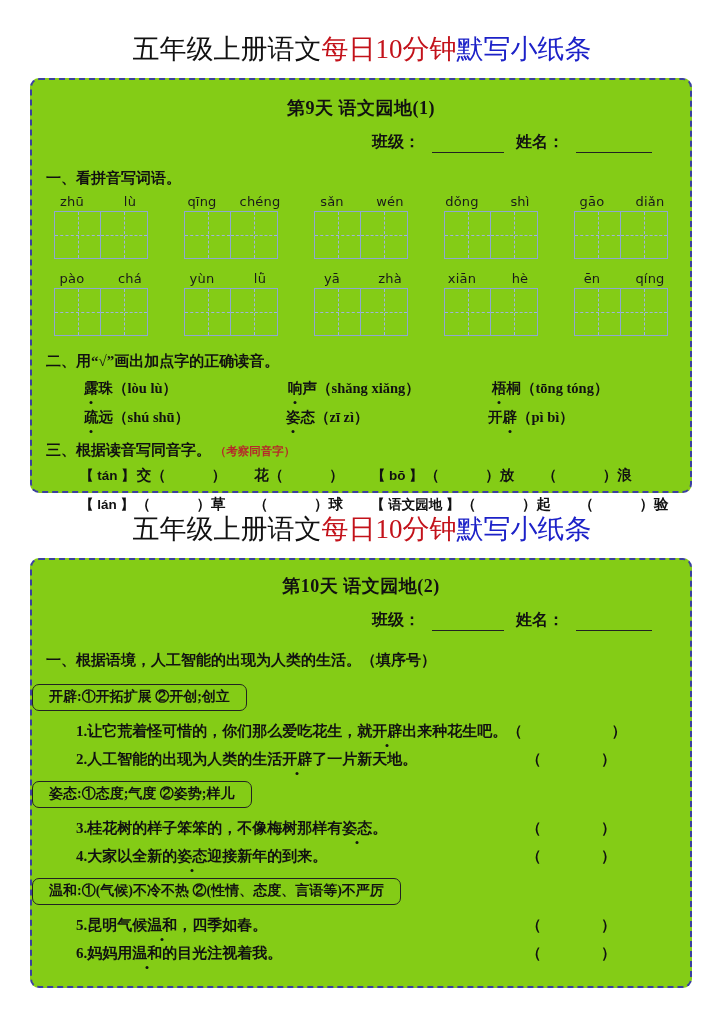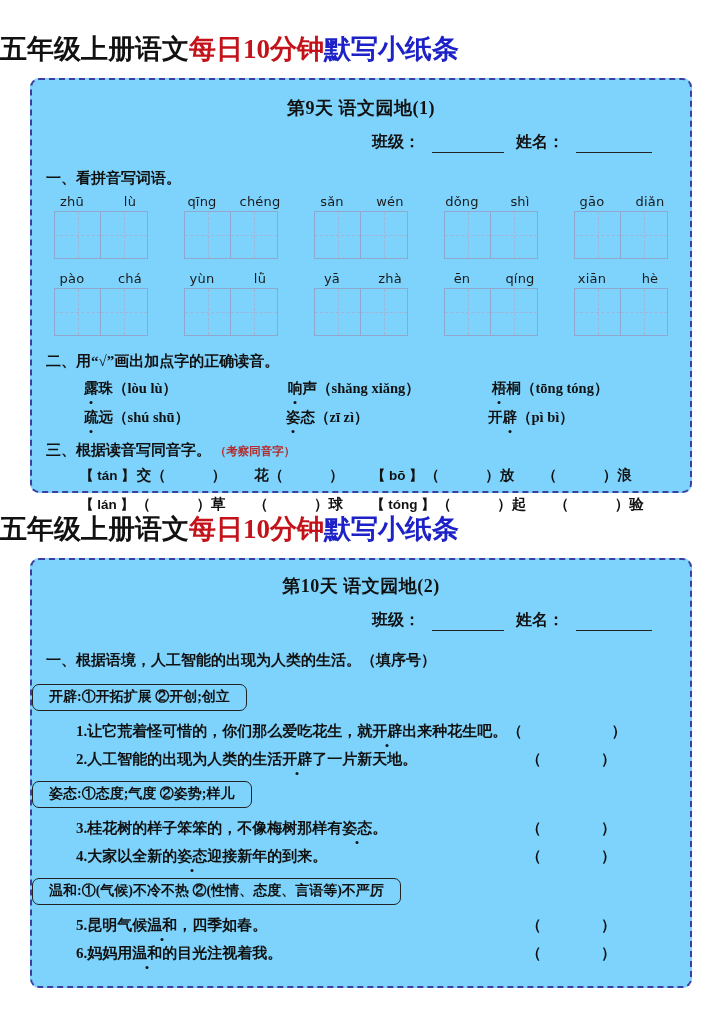--- a/index.html
+++ b/index.html
@@ -10,38 +10,38 @@
     font-family: "Liberation Serif", "DejaVu Serif", serif;
     color: #111111;
     position: relative;
     overflow: hidden;
   }
 
   .page { position: relative; width: 724px; height: 1024px; }
 
   
   .banner {
-    text-align: left;
+    text-align: center;
     font-family: "Liberation Serif", "DejaVu Serif", serif;
-    font-weight: bold;
+    font-weight: normal;
     font-size: 27px;
     letter-spacing: 0px;
     white-space: nowrap;
     line-height: 1;
   }
   .banner .seg-black { color: #111111; }
   .banner .seg-red   { color: #c3121a; }
   .banner .seg-blue  { color: #1d22c8; }
 
   
   .card {
     position: absolute;
     border: 2px dashed #3b3fa0;
     border-radius: 9px;
-    background: #7dd3fc;
+    background: #84cc16;
   }
 
   .sheet-title {
     text-align: center;
     font-weight: bold;
     font-size: 18px;
     letter-spacing: 0.5px;
   }
 
   .idline {
@@ -282,32 +282,32 @@
           <span>yā</span>
             <span>zhà</span>
         </div>
         <div class="tzg">
             <div class="cell"></div>
             <div class="cell"></div>
           </div>
       </div>
       <div class="word-cell">
         <div class="pinyin">
+          <span>xiān</span>
+            <span>hè</span>
+        </div>
+        <div class="tzg">
+            <div class="cell"></div>
+            <div class="cell"></div>
+          </div>
+      </div>
+      <div class="word-cell">
+        <div class="pinyin">
           <span>ēn</span>
             <span>qíng</span>
-        </div>
-        <div class="tzg">
-            <div class="cell"></div>
-            <div class="cell"></div>
-          </div>
-      </div>
-      <div class="word-cell">
-        <div class="pinyin">
-          <span>xiān</span>
-            <span>hè</span>
         </div>
         <div class="tzg">
             <div class="cell"></div>
             <div class="cell"></div>
           </div>
       </div>
     </div>
 
     <div class="qline" style="margin-top:16px;">二、用“√”画出加点字的正确读音。</div>
 
@@ -363,21 +363,21 @@
     <div class="homo-row" style="margin-top:10px;">
       <span class="br">【 lán 】</span>
       <span class="slot">（</span>
         <span class="gap-s"></span>
         <span class="slot">）草</span>
       <span class="gap-m"></span>
       <span class="slot">（</span>
         <span class="gap-s"></span>
         <span class="slot">）球</span>
       <span class="gap-m"></span>
-      <span class="br">【 tóng 】</span>
+      <span class="br">【 语文园地 】</span>
       <span class="slot">（</span>
         <span class="gap-s"></span>
         <span class="slot">）起</span>
       <span class="gap-m"></span>
       <span class="slot">（</span>
         <span class="gap-s"></span>
         <span class="slot">）验</span>
     </div>
   </div>
 

